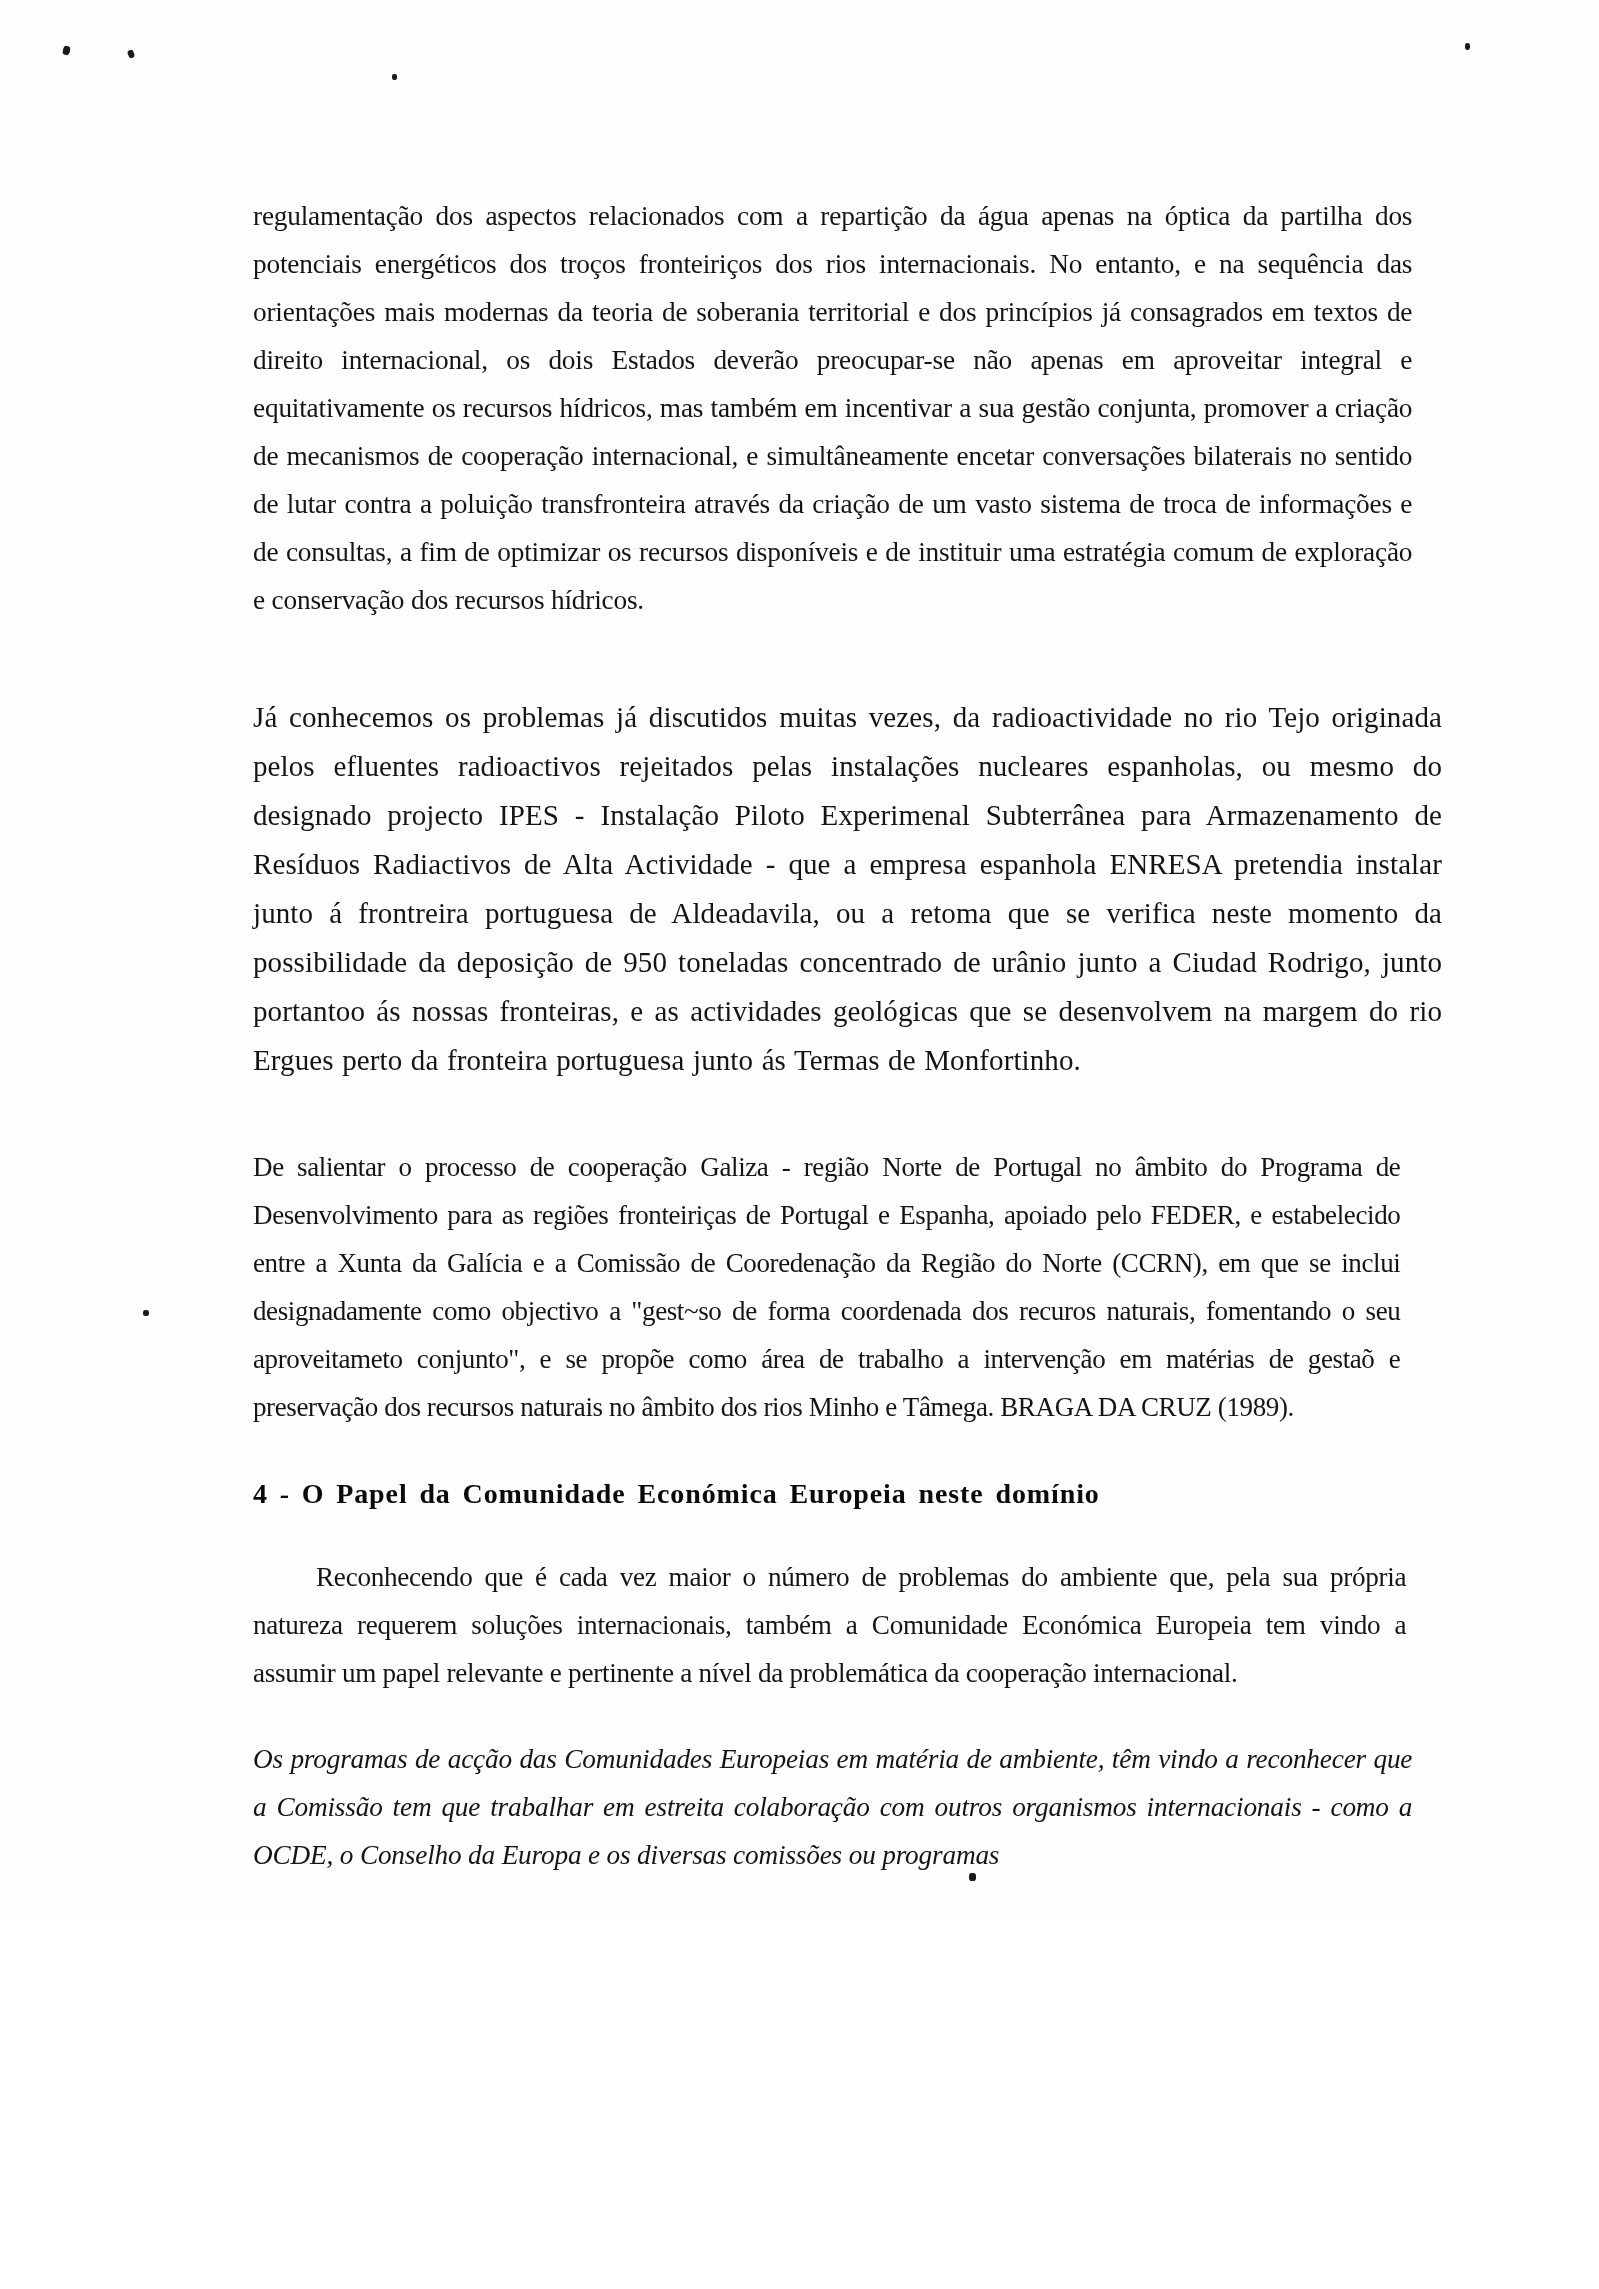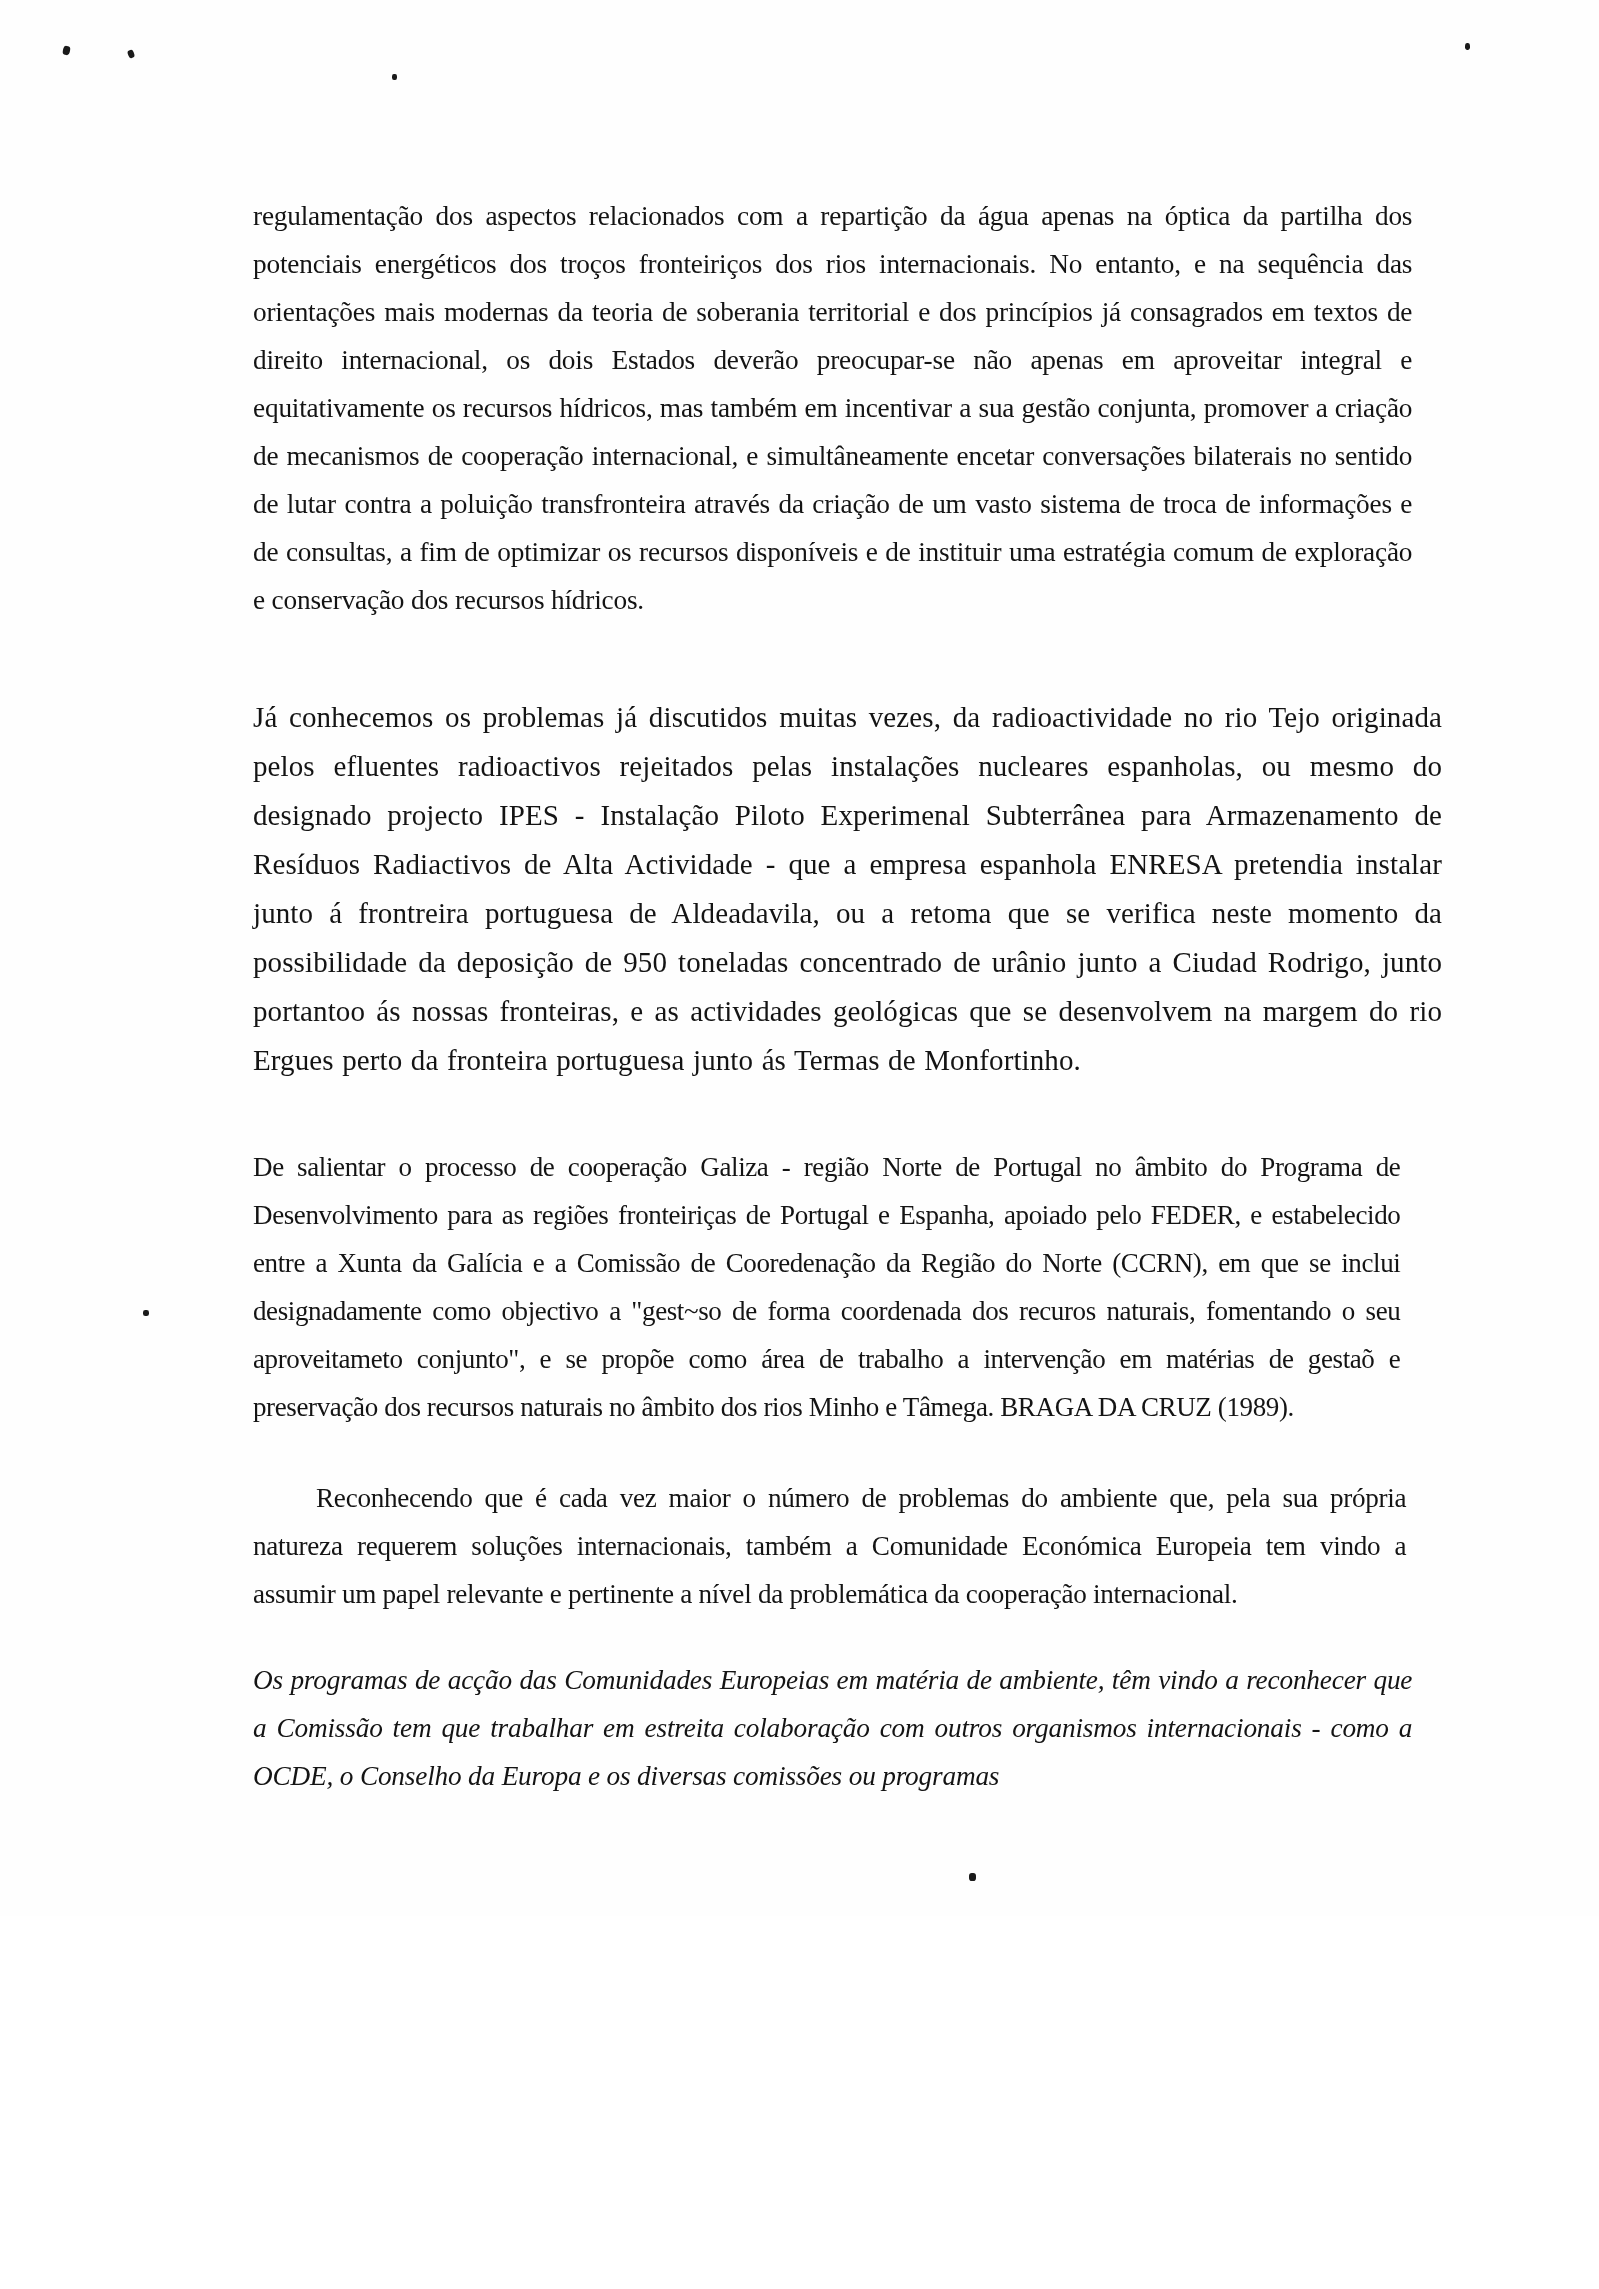--- a/index.html
+++ b/index.html
@@ -153,20 +153,23 @@
     </div>
 
     <div class="block-b">
       <p class="para">Já conhecemos os problemas  já discutidos muitas vezes, da radioactividade no rio Tejo originada pelos efluentes radioactivos rejeitados pelas instalações nucleares espanholas, ou mesmo do designado projecto IPES - Instalação Piloto Experimenal Subterrânea para Armazenamento de Resíduos Radiactivos de Alta Actividade - que a empresa espanhola ENRESA pretendia instalar junto á frontreira portuguesa de Aldeadavila, ou a retoma que se verifica neste momento da possibilidade da deposição  de 950 toneladas concentrado de urânio junto a Ciudad Rodrigo, junto portantoo ás nossas fronteiras, e as actividades geológicas que se desenvolvem na margem do rio Ergues perto da fronteira portuguesa junto ás Termas de Monfortinho.</p>
     </div>
 
     <div class="block-c">
       <p class="para">De salientar o processo de cooperação Galiza - região Norte de Portugal no âmbito do Programa de Desenvolvimento para as regiões fronteiriças de Portugal e Espanha, apoiado pelo FEDER, e estabelecido entre a Xunta da Galícia e a Comissão de Cooredenação da Região do Norte (CCRN), em que se inclui designadamente como objectivo a "gest~so de forma coordenada dos recuros naturais, fomentando o seu aproveitameto conjunto", e se propõe como área de trabalho a  intervenção em matérias de gestaõ e preservação dos recursos naturais no âmbito dos rios Minho e Tâmega. BRAGA DA CRUZ  (1989).</p>
     </div>
 
+    <div class="block-heading">
+      <h2 class="heading">4 - O Papel da Comunidade Económica Europeia neste domínio</h2>
+    </div>
 
     <div class="block-d">
       <p class="para indent">Reconhecendo que é cada vez maior o número de problemas do ambiente que, pela sua própria natureza requerem soluções internacionais, também a Comunidade Económica Europeia tem vindo a assumir um papel relevante e pertinente a nível da problemática da cooperação internacional.</p>
     </div>
 
     <div class="block-e">
       <p class="para">Os programas de acção das Comunidades Europeias em matéria de ambiente, têm vindo a reconhecer que a Comissão  tem que trabalhar em estreita colaboração com outros organismos internacionais - como a OCDE, o Conselho da Europa e os diversas comissões ou programas</p>
     </div>
 
   </div>

